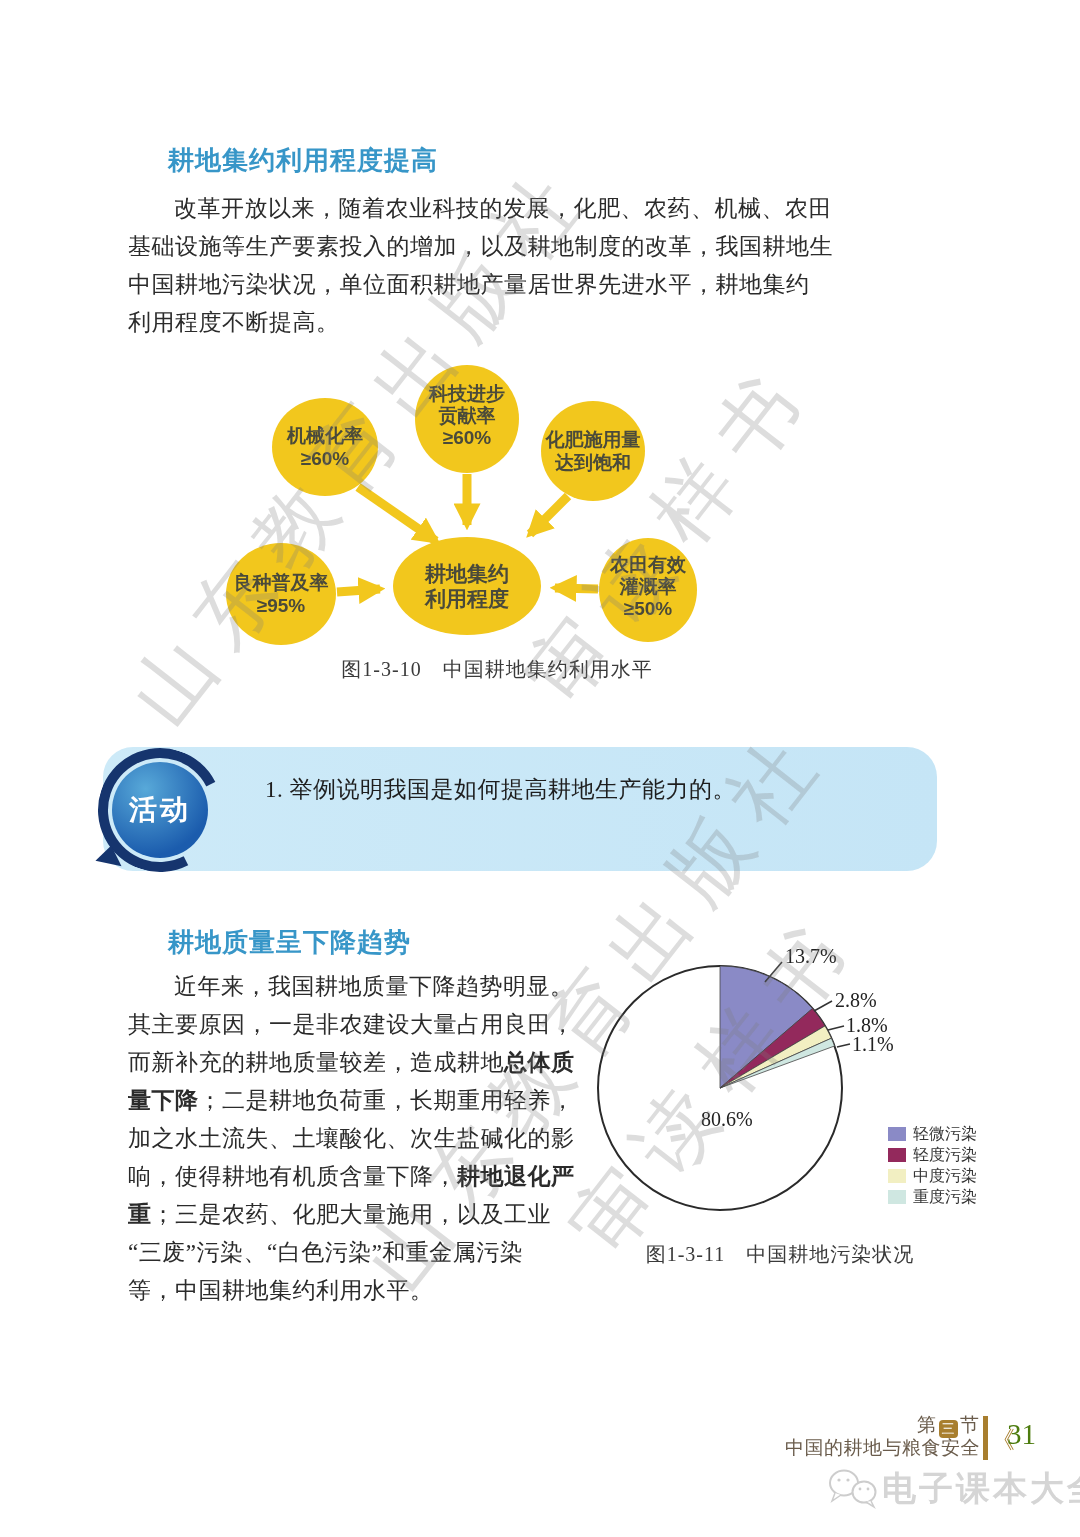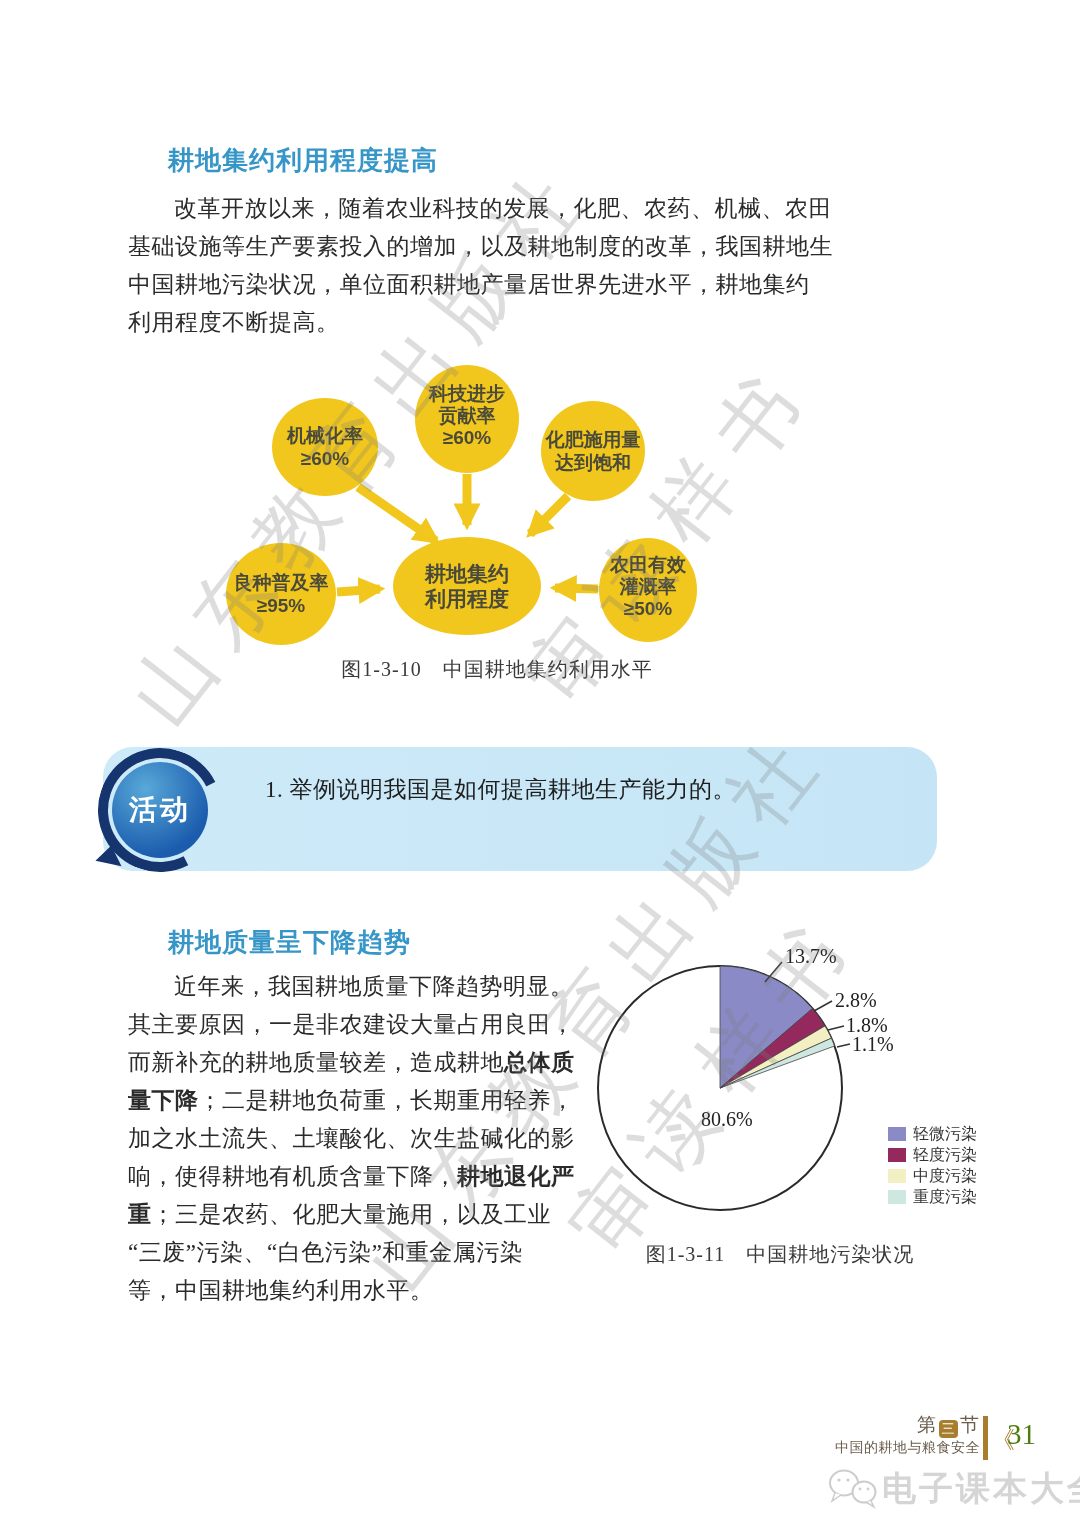--- a/index.html
+++ b/index.html
@@ -50,21 +50,21 @@
   .wm.seven{font-size:80px;letter-spacing:18px;}
   .wm.four{font-size:80px;letter-spacing:22px;}
   .brand-wm{position:absolute;left:828px;top:1466px;display:flex;align-items:center;z-index:51;pointer-events:none;}
   .brand-text{font-family:"Liberation Sans","DejaVu Sans",sans-serif;font-weight:bold;font-size:34px;
     color:#d5d5d5;letter-spacing:3px;white-space:nowrap;}
   
   .footer-text{position:absolute;left:760px;top:1413px;width:220px;text-align:right;color:#6a5c4c;}
   .footer-line1{font-size:19px;height:24px;line-height:24px;letter-spacing:1px;}
   .sec-num-icon{display:inline-block;width:19px;height:18px;background:#a87e2e;border-radius:4px;
     color:#ffffff;font-size:13px;line-height:18px;text-align:center;vertical-align:-2px;margin:0 2px;}
-  .footer-line2{font-size:14px;height:22px;line-height:22px;letter-spacing:0.5px;}
+  .footer-line2{font-size:19px;height:22px;line-height:22px;letter-spacing:0.5px;}
   .footer-bar{position:absolute;left:983px;top:1416px;width:5px;height:44px;background:#a87e2e;}
   .footer-guillemet{position:absolute;left:991px;top:1424px;font-size:24px;color:#a87e2e;}
   .footer-page{position:absolute;left:1007px;top:1418px;font-size:29px;color:#4d7c0f;}
 </style>
 </head>
 <body>
 
 <div id="page">
 
   <div class="sec-heading" style="left:168px;top:143px;text-align:right;">耕地集约利用程度提高</div>

